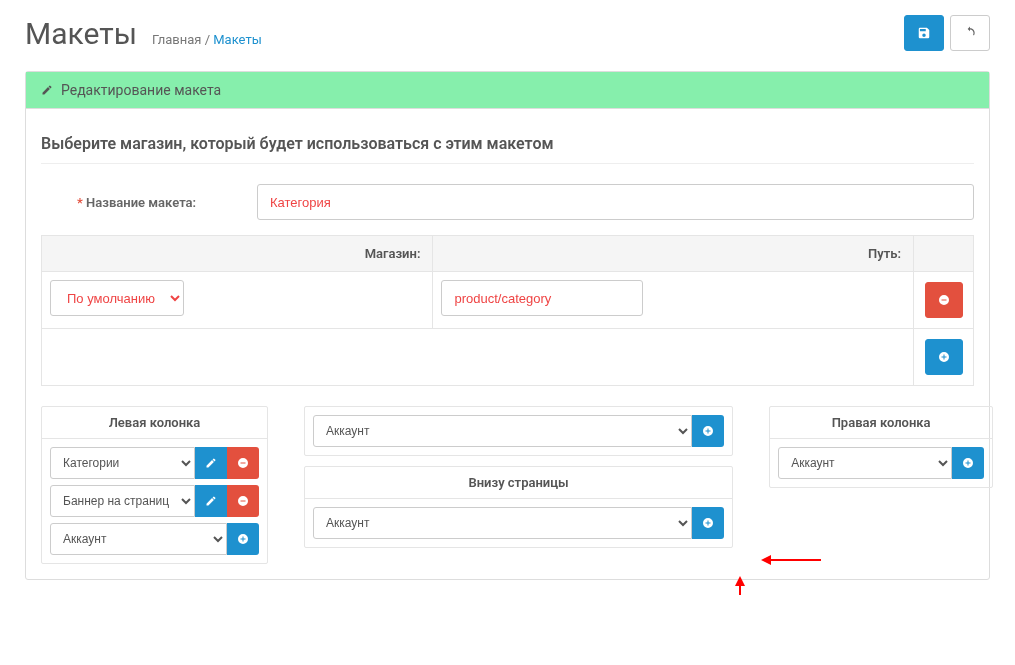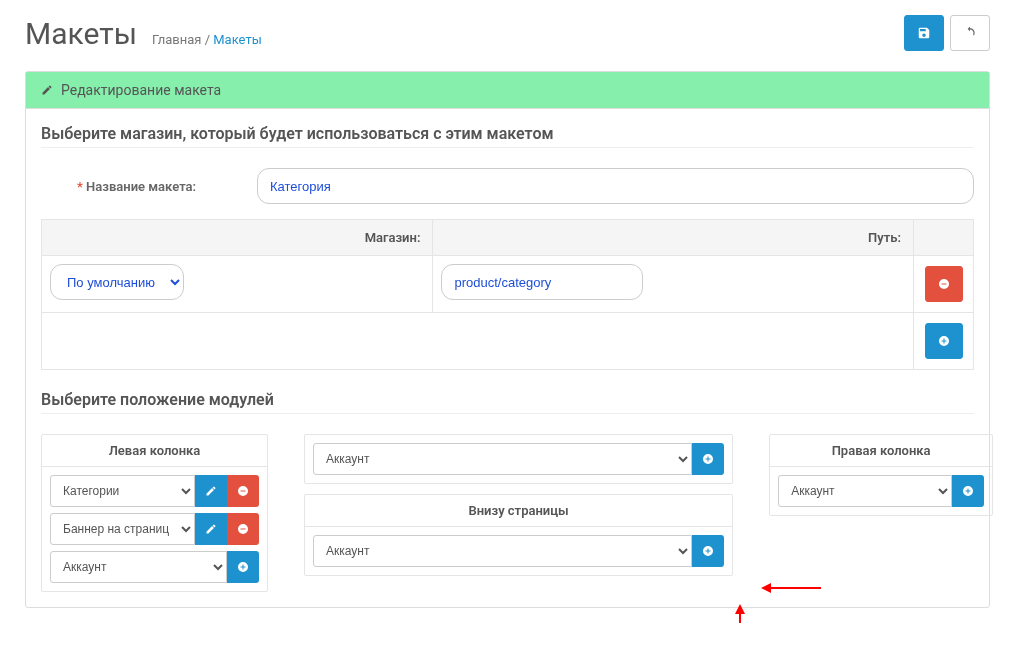--- a/index.html
+++ b/index.html
@@ -67,45 +67,46 @@
     gap: 8px;
     color: #555;
     font-size: 14px;
   }
   .panel-body { padding: 15px; }
   h3.legend {
     color: #555;
     font-size: 16px;
     font-weight: 600;
     border-bottom: 1px solid #eee;
-    padding-bottom: 4px;
+    padding-bottom: 10px;
     margin-bottom: 20px;
+    margin-top: 10px;
   }
   .form-row {
     display: flex;
     align-items: center;
     gap: 20px;
     margin-bottom: 15px;
     margin-left: 36px;
   }
   .control-label {
     width: 160px;
     text-align: left;
     font-weight: 600;
     color: #666;
   }
   .control-label .req { color: #e3503e; }
   .form-control {
     flex: 1;
     height: 36px;
     padding: 6px 12px;
     border: 1px solid #ccc;
-    border-radius: 12px;
-    font-size: 13px;
-    color: #1d4ed8;
+    border-radius: 3px;
+    font-size: 13px;
+    color: #ef4444;
     background: #fff;
   }
   select.form-control { cursor: pointer; }
   .route-table {
     width: 100%;
     border: 1px solid #e5e5e5;
     border-collapse: collapse;
     margin-bottom: 20px;
   }
   .route-table th {
@@ -254,21 +255,20 @@
               <button class="btn btn-primary">
                 <svg class="icon-svg" viewBox="0 0 24 24">
                     <path d="M12 2a10 10 0 1 0 0 20 10 10 0 0 0 0-20zm5 11h-4v4h-2v-4H7v-2h4V7h2v4h4v2z"></path>
                   </svg>
               </button>
             </td>
           </tr>
         </tbody>
       </table>
 
-      <h3 class="legend">Выберите положение модулей</h3>
 
       <div class="module-row pos-rel">
 
         <div class="col-left">
           <div class="module-table">
             <div class="mt-head">Левая колонка</div>
             <div class="mt-body">
               <div class="input-group">
                 <select><option>Категории</option></select>
                 <button class="ig-btn ig-edit">

